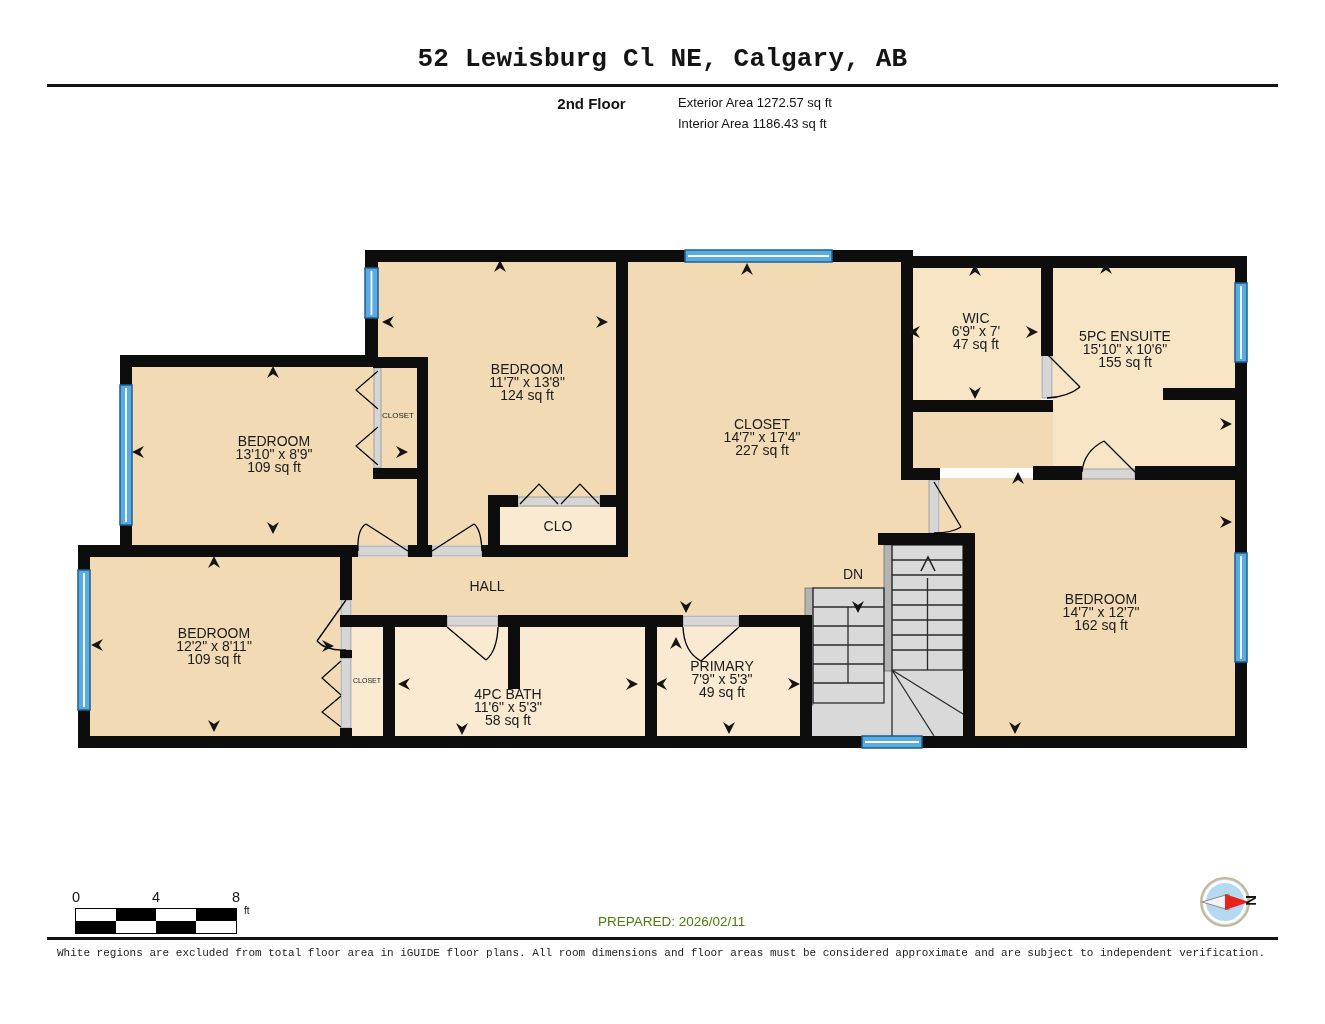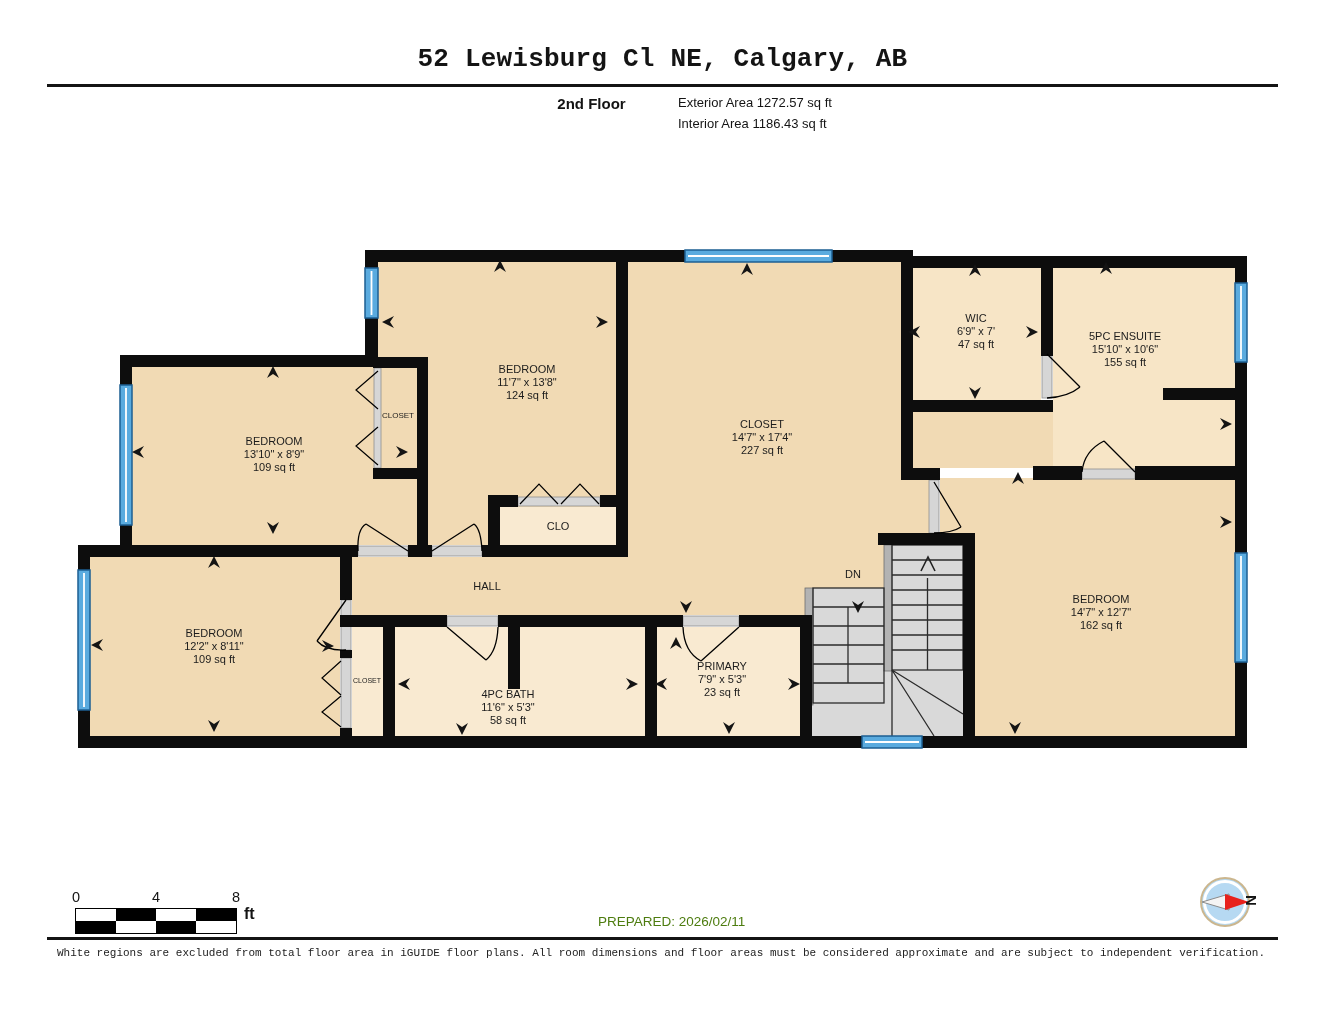--- a/index.html
+++ b/index.html
@@ -3,30 +3,30 @@
 <meta charset="utf-8">
 <style>
   html,body{margin:0;padding:0;}
   body{width:1325px;height:1024px;position:relative;background:#ffffff;
        font-family:"Liberation Sans", sans-serif;color:#141414;overflow:hidden;}
   .abs{position:absolute;}
   .title{left:0;right:0;top:44px;text-align:center;font-size:26px;font-weight:bold;letter-spacing:.2px;font-family:Liberation Mono, monospace;}
   .rule{left:47px;width:1231px;height:3px;background:#141414;}
   .floorlbl{left:520px;width:143px;top:95px;text-align:center;font-weight:bold;font-size:15px;}
   .areatxt{left:678px;font-size:13px;}
-  .lbl{position:absolute;transform:translate(-50%,-50%);text-align:center;font-size:11px;
+  .lbl{position:absolute;transform:translate(-50%,-50%);text-align:center;font-size:14px;
        line-height:13px;color:#1c1c1c;white-space:nowrap;}
   .lbl.small{font-size:8px;line-height:9px;}
   .lbl.tiny{font-size:7px;line-height:8px;}
   .scale-num{position:absolute;transform:translateX(-50%);font-size:14.5px;top:889px;}
   .scale-bar{left:75px;top:908px;width:160px;height:24px;border:1px solid #000;box-sizing:content-box;}
   .scale-row{display:flex;height:12px;}
   .scale-cell{width:40px;height:12px;}
   .sc-b{background:#000;} .sc-w{background:#fff;}
-  .ft-lbl{left:244px;top:905px;font-size:16px;font-weight:bold;}
+  .ft-lbl{left:244px;top:905px;font-size:10px;}
   .prepared{left:598px;top:914px;font-size:13.5px;color:#4d7c0f;}
   .north{left:1246px;top:892px;font-size:15px;font-weight:bold;transform:rotate(90deg);}
   .disclaimer{left:57px;top:947px;font-size:11px;color:#222;font-family:Liberation Mono, monospace;}
 </style>
 </head>
 <body>
 
 <div class="abs title">52 Lewisburg Cl NE, Calgary, AB</div>
 <div class="abs rule" style="top:84px"></div>
 <div class="abs floorlbl">2nd Floor</div>
@@ -215,21 +215,21 @@
   <div>162 sq ft</div>
 </div>
 <div class="lbl" style="left:508px;top:707px">
   <div>4PC BATH</div>
   <div>11'6" x 5'3"</div>
   <div>58 sq ft</div>
 </div>
 <div class="lbl" style="left:722px;top:679px">
   <div>PRIMARY</div>
   <div>7'9" x 5'3"</div>
-  <div>23 sq ft</div>
+  <div>49 sq ft</div>
 </div>
 <div class="lbl" style="left:487px;top:586px">HALL</div>
 <div class="lbl" style="left:558px;top:526px">CLO</div>
 <div class="lbl small" style="left:398px;top:415px">CLOSET</div>
 <div class="lbl tiny" style="left:367px;top:681px">CLOSET</div>
 <div class="lbl" style="left:853px;top:574px">DN</div>
 
 <div class="scale-num" style="left:76px">0</div>
 <div class="scale-num" style="left:156px">4</div>
 <div class="scale-num" style="left:236px">8</div>

